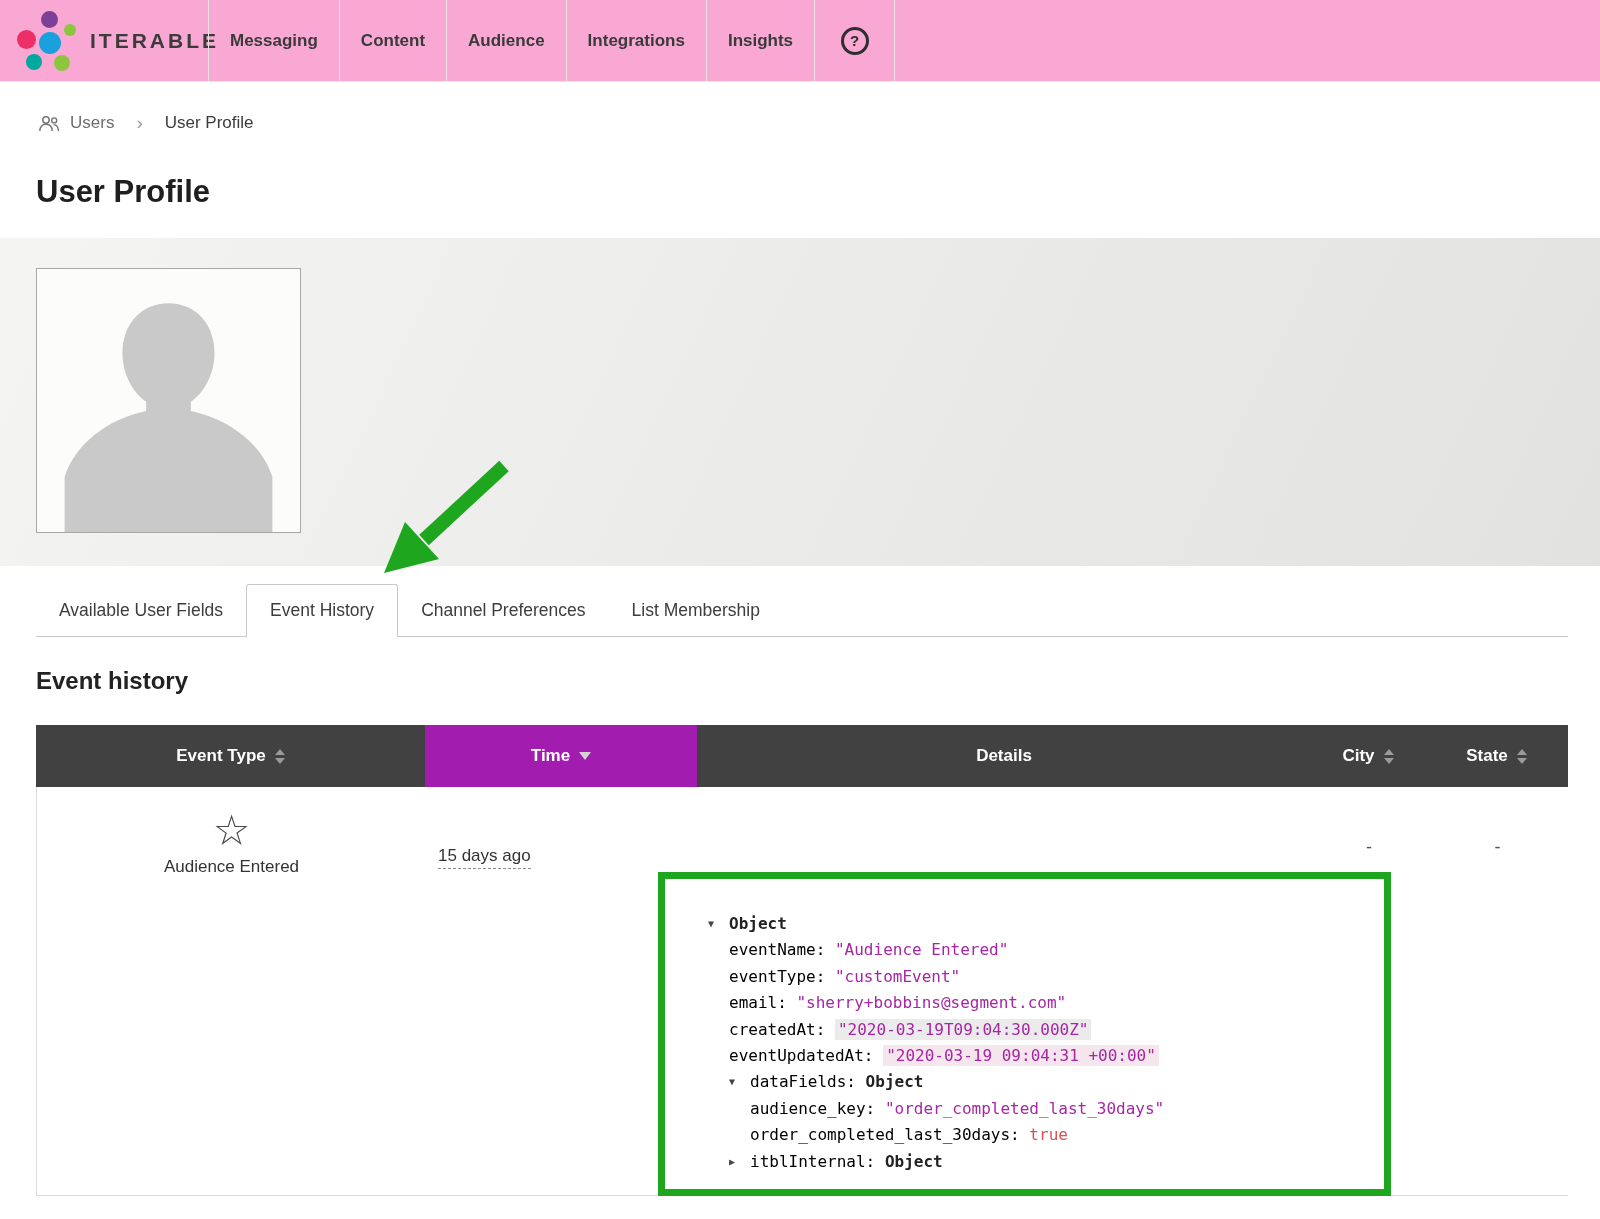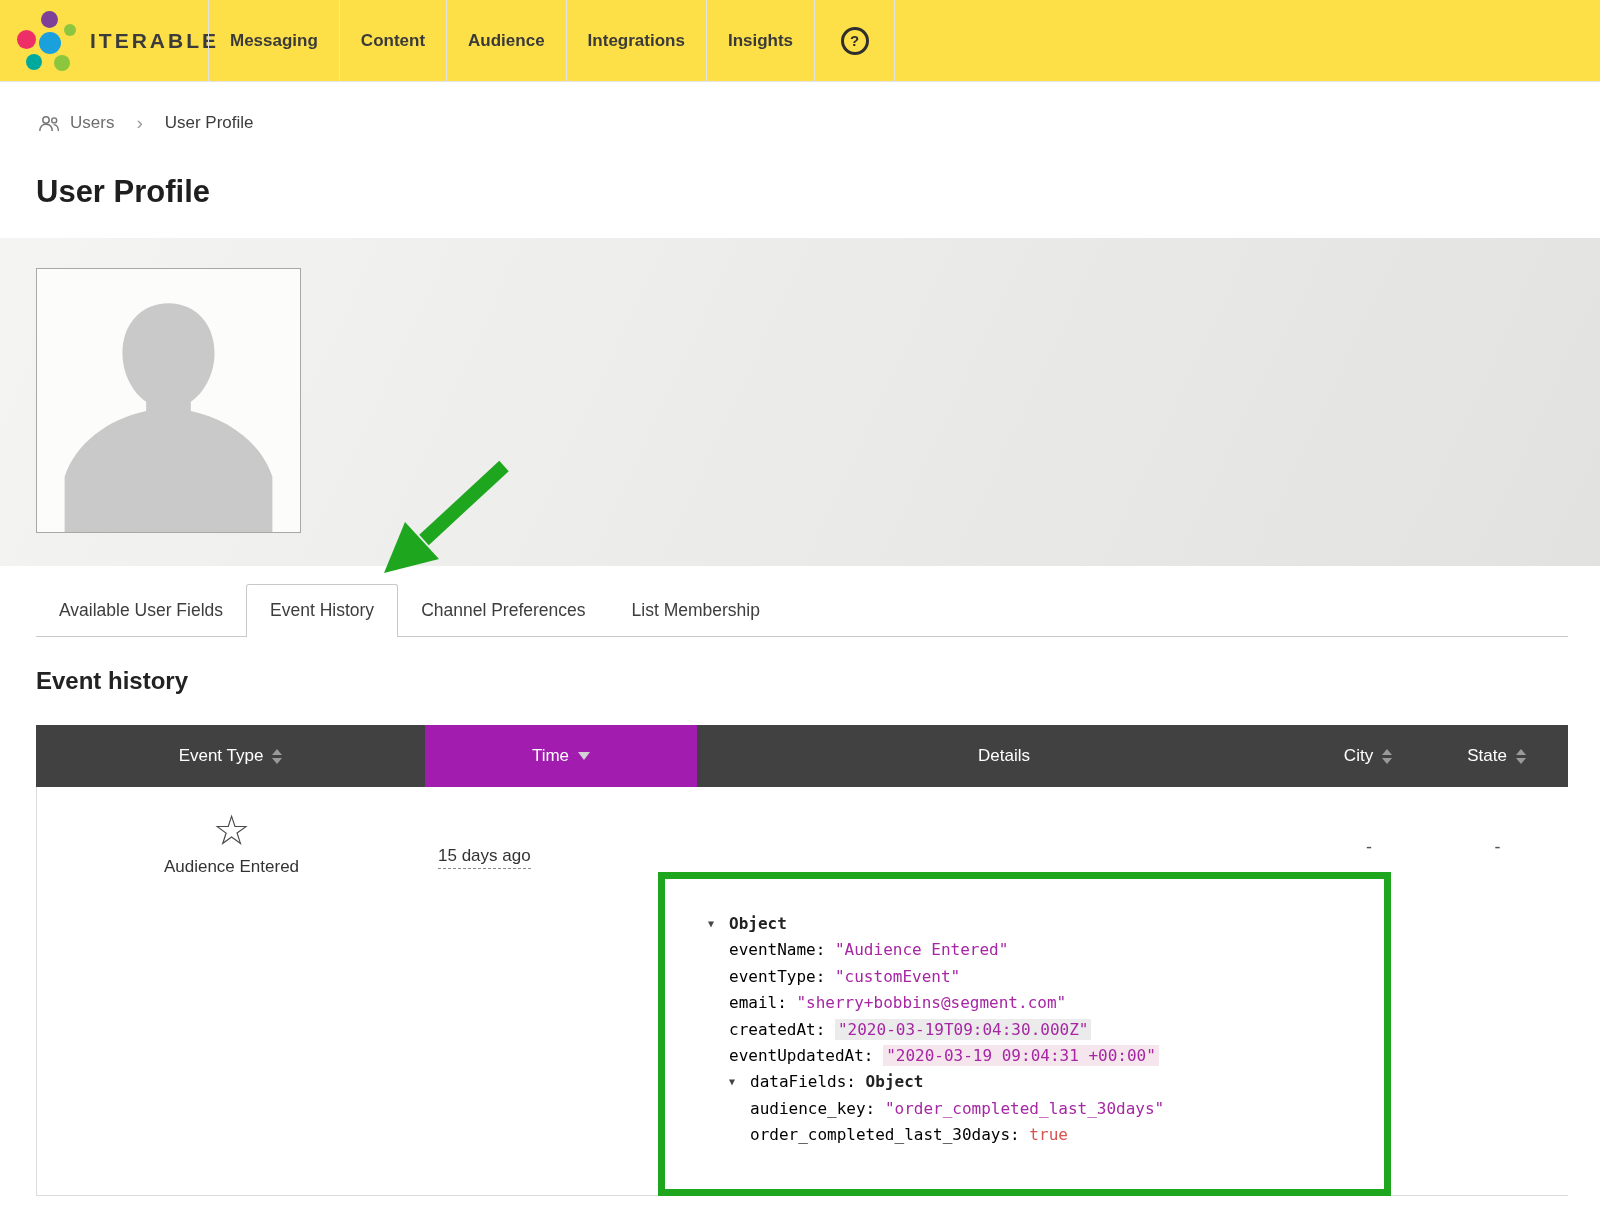--- a/index.html
+++ b/index.html
@@ -6,21 +6,21 @@
   html,body { width: 1600px; height: 1219px; }
   body {
     font-family: "Liberation Sans", sans-serif;
     background: #fff;
     position: relative;
     overflow: hidden;
     color: #333;
   }
 
   
-  .topnav { height: 82px; display: flex; align-items: stretch; border-bottom: 1px solid #e6e6e6; background:#fde047; }
+  .topnav { height: 82px; display: flex; align-items: stretch; border-bottom: 1px solid #e6e6e6; background:#f9a8d4; }
   .brand { width: 208px; display: flex; align-items: center; gap: 12px; padding-left: 14px; cursor: pointer; }
   .logo { position: relative; width: 64px; height: 64px; flex: 0 0 auto; }
   .dot { position: absolute; border-radius: 50%; }
   .d1 { width:17px; height:17px; background:#7d3f98; left:27px; top:2px; }
   .d2 { width:19px; height:19px; background:#ed2e67; left:3px;  top:21px; }
   .d3 { width:22px; height:22px; background:#1aa1dd; left:25px; top:23px; }
   .d4 { width:12px; height:12px; background:#8cc63e; left:50px; top:15px; }
   .d5 { width:16px; height:16px; background:#00a99d; left:12px; top:45px; }
   .d6 { width:16px; height:16px; background:#8cc63e; left:40px; top:46px; }
   .brand-name { font-size: 21px; font-weight: bold; letter-spacing: 3px; color: #3b3b3b; }
@@ -47,21 +47,21 @@
 
   
   .tabs { position: relative; display: flex; align-items: stretch; height: 53px; margin: 18px 32px 0 36px; border-bottom: 1px solid #c9c9c9; }
   .tab { display: flex; align-items: center; padding: 0 23px; font-size: 17.5px; color: #3d3d3d; cursor: pointer; white-space: nowrap; }
   .tab.active { position: relative; border: 1px solid #c9c9c9; border-bottom: none; border-radius: 3px 3px 0 0; background: #fff; }
   .tab.active::after { content: ''; position: absolute; left: 0; right: 0; bottom: -1px; height: 1px; background: #fff; }
 
   
   .section-heading { margin: 30px 0 0 36px; font-size: 24px; color: #222; }
   .etable { margin: 30px 32px 0 36px; }
-  .thead { display: flex; height: 62px; background: #414141; color: #fff; font-weight: normal; font-size: 17px; }
+  .thead { display: flex; height: 62px; background: #414141; color: #fff; font-weight: bold; font-size: 17px; }
   .th { display: flex; align-items: center; justify-content: center; gap: 9px; cursor: pointer; }
   .th.nosort { cursor: default; }
   .col-event-type { width: 389px; }
   .col-time { width: 272px; background: #a21caf; }
   .col-details { width: 614px; }
   .col-city { width: 114px; }
   .col-state { flex: 1; }
   .sort { display: flex; flex-direction: column; align-items: center; }
   .tri { width: 0; height: 0; border-left: 5px solid transparent; border-right: 5px solid transparent; display: block; }
   .tri.up { border-bottom: 6px solid #9a9a9a; margin-bottom: 3px; }
@@ -201,20 +201,21 @@
       <div id="json-lines">
           <div class="json-line lvl0"><span class="marker">▼</span><span class="jval object">Object</span></div>
           <div class="json-line lvl1"><span class="jkey">eventName:</span> <span class="jval string">"Audience Entered"</span></div>
           <div class="json-line lvl1"><span class="jkey">eventType:</span> <span class="jval string">"customEvent"</span></div>
           <div class="json-line lvl1"><span class="jkey">email:</span> <span class="jval string">"sherry+bobbins@segment.com"</span></div>
           <div class="json-line lvl1"><span class="jkey">createdAt:</span> <span class="jval string_highlight_gray">"2020-03-19T09:04:30.000Z"</span></div>
           <div class="json-line lvl1"><span class="jkey">eventUpdatedAt:</span> <span class="jval string_highlight_pink">"2020-03-19 09:04:31 +00:00"</span></div>
           <div class="json-line lvl1"><span class="marker">▼</span><span class="jkey">dataFields:</span> <span class="jval object">Object</span></div>
           <div class="json-line lvl2"><span class="jkey">audience_key:</span> <span class="jval string">"order_completed_last_30days"</span></div>
           <div class="json-line lvl2"><span class="jkey">order_completed_last_30days:</span> <span class="jval boolean">true</span></div>
+          <div class="json-line lvl1"><span class="marker">▶</span><span class="jkey">itblInternal:</span> <span class="jval object">Object</span></div>
         </div>
     </div>
   </div>
 </div>
 
 <svg class="arrow-overlay">
   <line x1="504" y1="466" x2="424" y2="540" stroke="#1ea61e" stroke-width="14"></line>
   <polygon points="384,573 405,522 439,559" fill="#1ea61e"></polygon>
 </svg>
 

